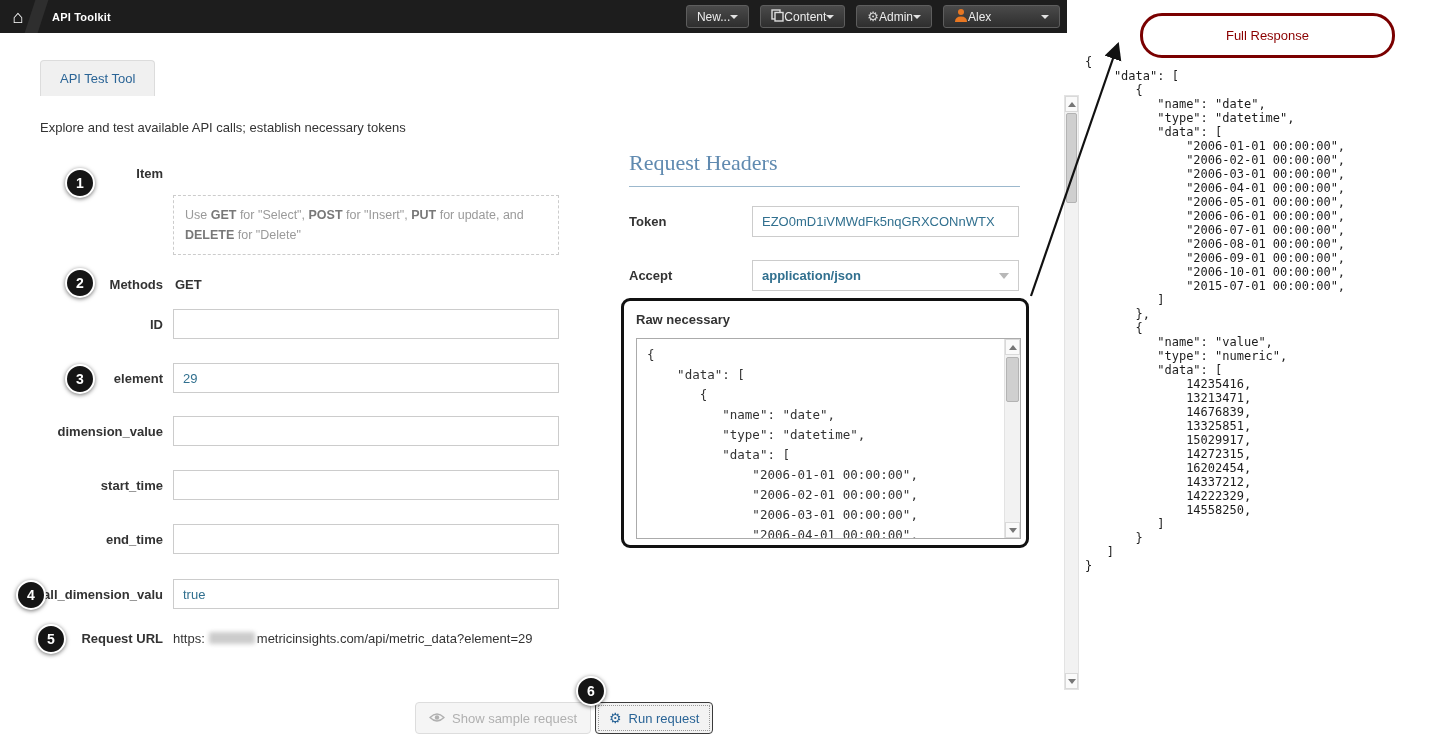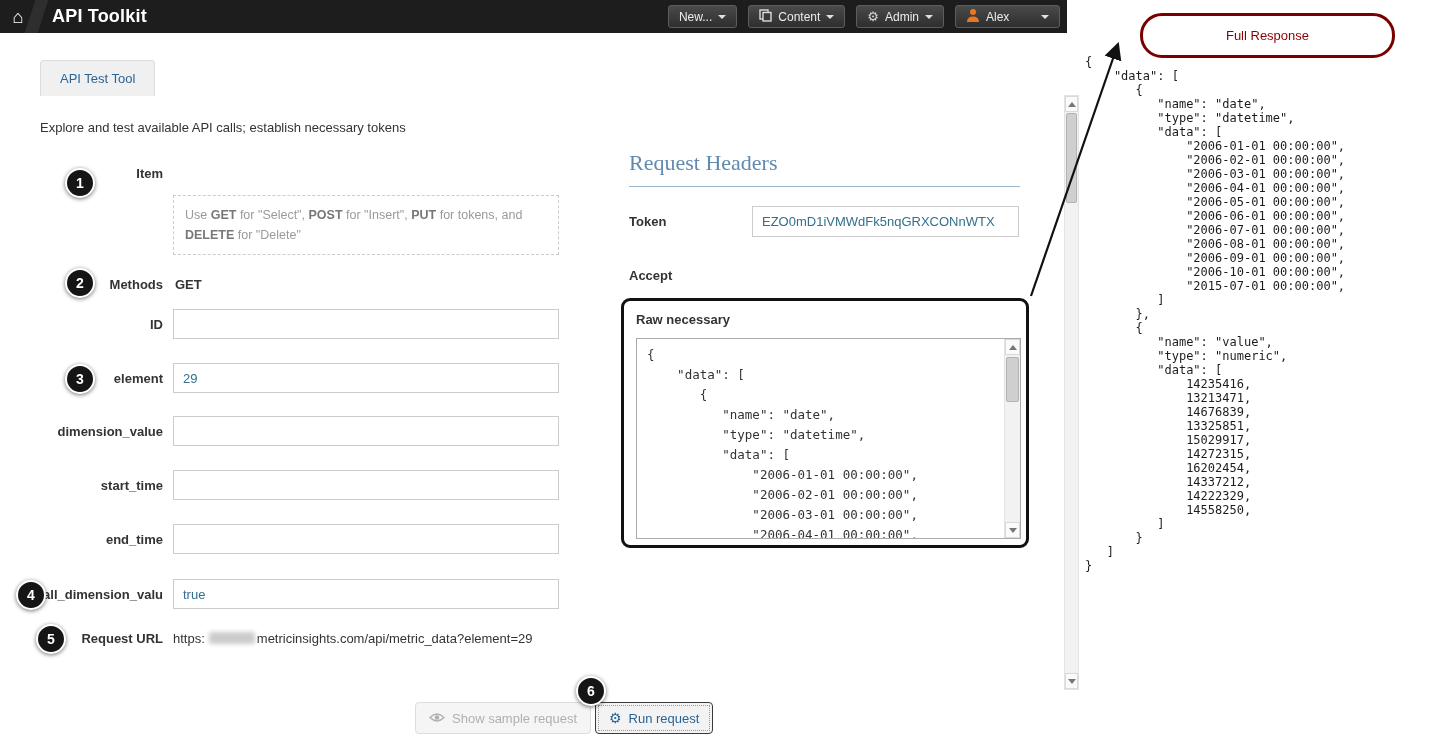--- a/index.html
+++ b/index.html
@@ -4,25 +4,25 @@
 <style>
   * { margin:0; padding:0; box-sizing:border-box; }
   html,body { width:1440px; height:740px; background:#fff; font-family:"Liberation Sans", sans-serif; overflow:hidden; }
   .screen { position:relative; width:1440px; height:740px; background:#fff; }
 
   
   .topbar { position:absolute; left:0; top:0; width:1067px; height:33px; background:#1d1d1d; display:flex; align-items:center; z-index:5; }
   .home { position:relative; width:36px; height:33px; display:flex; align-items:center; justify-content:center; cursor:pointer; }
   .home::after { content:""; position:absolute; right:-7px; top:0; width:13px; height:33px; background:#2e2e2e; transform:skewX(-18deg); }
   .home-glyph { color:#fff; font-size:18px; line-height:1; }
-  .app-title { color:#fff; font-weight:bold; font-size:18px; margin-left:16px; letter-spacing:.2px; }
+  .app-title { color:#fff; font-weight:bold; font-size:11px; margin-left:16px; letter-spacing:.2px; }
   .tb-spacer { flex:1; }
-  .tb-btn { height:23px; margin-right:11px; padding:0 10px; background:linear-gradient(#4a4a4a,#2e2e2e); border:1px solid #5d5d5d; border-radius:3px; color:#ececec; font-size:12px; display:flex; align-items:center; gap:6px; cursor:pointer; white-space:nowrap; }
+  .tb-btn { height:23px; margin-right:11px; padding:0 10px; background:linear-gradient(#4a4a4a,#2e2e2e); border:1px solid #5d5d5d; border-radius:3px; color:#ececec; font-size:12px; display:flex; align-items:center; cursor:pointer; white-space:nowrap; }
   .tb-btn:last-child { margin-right:7px; }
-  .user-btn { width:105px; justify-content:flex-start; }
+  .user-btn { width:117px; justify-content:flex-start; }
   .user-btn .caret-down { margin-left:auto; }
   .caret-down { width:0; height:0; border-left:4px solid transparent; border-right:4px solid transparent; border-top:4px solid #e2e2e2; }
   .gear-glyph { font-size:13px; color:#d6d6d6; line-height:1; }
 
   
   .tab { position:absolute; left:40px; top:60px; height:36px; padding:0 19px; background:#f0f0f0; border:1px solid #dcdcdc; border-bottom:none; border-radius:4px 4px 0 0; display:flex; align-items:center; color:#2a6496; font-size:13px; cursor:pointer; }
 
   .intro { position:absolute; left:40px; top:120px; font-size:13px; color:#333; }
 
   
@@ -128,21 +128,21 @@
   <div class="badge" style="left:65px; top:168px;">1</div>
   <div class="badge" style="left:65px; top:268px;">2</div>
   <div class="badge" style="left:65px; top:364px;">3</div>
   <div class="badge" style="left:16px; top:580px;">4</div>
   <div class="badge" style="left:36px; top:624px;">5</div>
   <div class="badge" style="left:576px; top:676px;">6</div>
 
   <div class="flabel" style="top:166px;">Item</div>
 
   <div class="hint">
-    <span>Use </span><b>GET</b><span> for "Select", </span><b>POST</b><span> for "Insert", </span><b>PUT</b><span> for tokens, and </span><b>DELETE</b><span> for "Delete"</span>
+    <span>Use </span><b>GET</b><span> for "Select", </span><b>POST</b><span> for "Insert", </span><b>PUT</b><span> for update, and </span><b>DELETE</b><span> for "Delete"</span>
   </div>
 
   <div class="flabel" style="top:277px;">Methods</div>
   <div class="plain-value bold-value" style="left:175px; top:277px;">GET</div>
 
   <div class="flabel" style="top:317px;">ID</div>
   <input class="field" style="top: 309px;" value="">
 
   <div class="flabel" style="top:371px;">element</div>
   <input class="field" style="top: 363px;" value="29">
@@ -163,20 +163,24 @@
   <div class="plain-value" style="left:173px; top:631px;">
     <span>https:</span><span class="redacted"></span><span>metricinsights.com/api/metric_data?element=29</span>
   </div>
 
   <div class="rh-title">Request Headers</div>
 
   <div class="rh-label" style="top:214px;">Token</div>
   <input class="rh-field" style="top: 206px;" value="EZO0mD1iVMWdFk5nqGRXCONnWTX">
 
   <div class="rh-label" style="top:268px;">Accept</div>
+  <div class="rh-field selectbox" style="top:260px; font-weight:bold;">
+    <span>application/json</span>
+    <span class="sel-caret"></span>
+  </div>
 
   <div class="raw-panel">
     <div class="raw-label">Raw necessary</div>
     <div class="raw-box">
       <pre class="raw-json">{
     "data": [
        {
           "name": "date",
           "type": "datetime",
           "data": [

